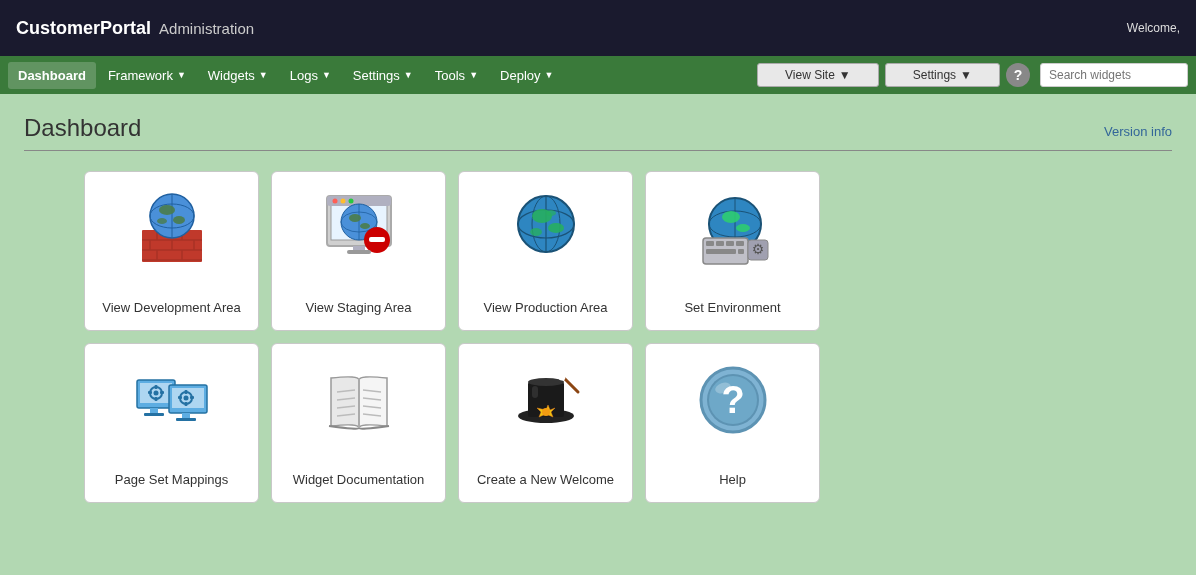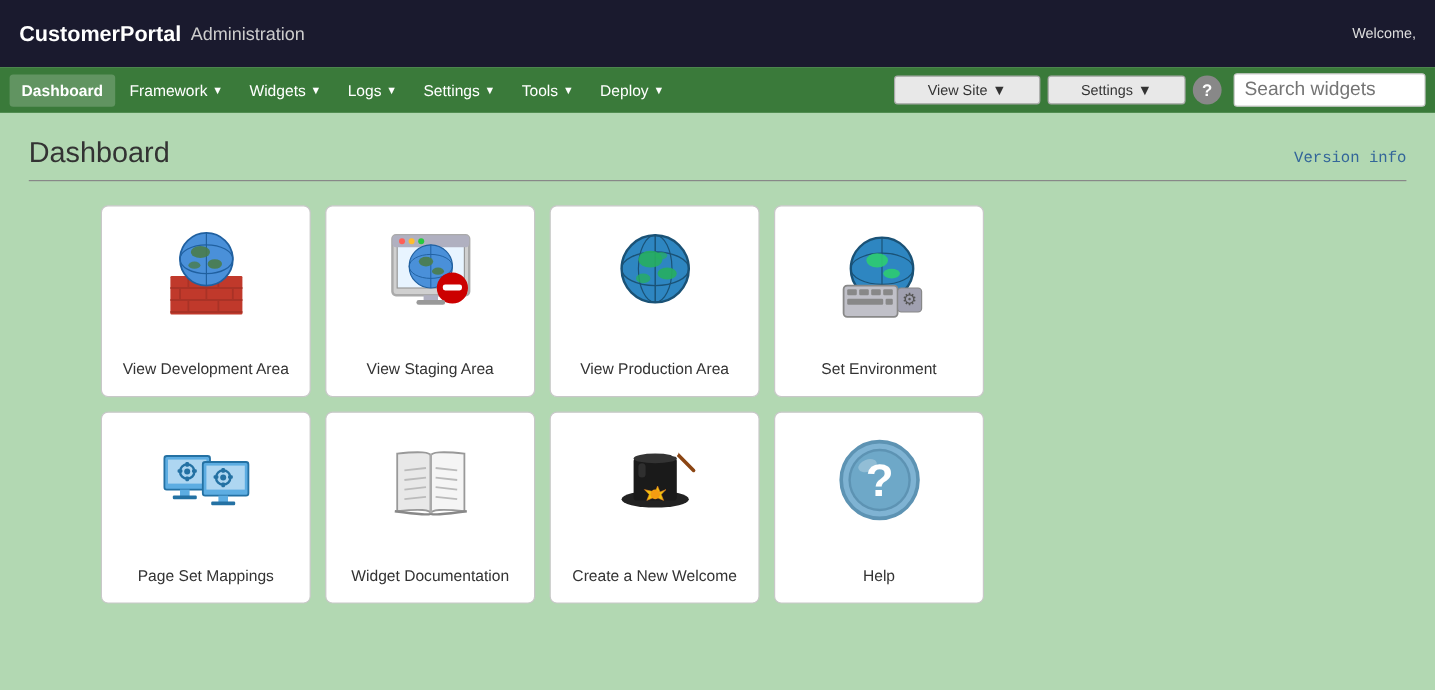--- a/index.html
+++ b/index.html
@@ -65,22 +65,22 @@
       display: flex; align-items: center; justify-content: center;
       font-weight: bold; font-size: 14px;
       cursor: pointer;
       margin-left: 4px;
     }
     .search-box {
       margin-left: 8px;
       padding: 4px 8px;
       border: 1px solid #ccc;
       border-radius: 3px;
-      font-size: 16px;
-      width: 160px;
+      font-size: 12px;
+      width: 148px;
       color: #999;
       background: white;
     }
 
     
     .content {
       padding: 20px 24px;
     }
     .page-title-row {
       display: flex;
@@ -93,21 +93,20 @@
     .page-title {
       font-size: 24px;
       color: #333;
       font-weight: normal;
     }
     .version-info {
       font-size: 13px;
       color: #336699;
       cursor: pointer;
       text-decoration: none;
-      font-family: Liberation Mono, monospace;
     }
     .section-title {
       font-size: 14px;
       color: #333;
       margin-bottom: 16px;
       font-weight: normal;
     }
 
     
     .shortcuts-grid {

